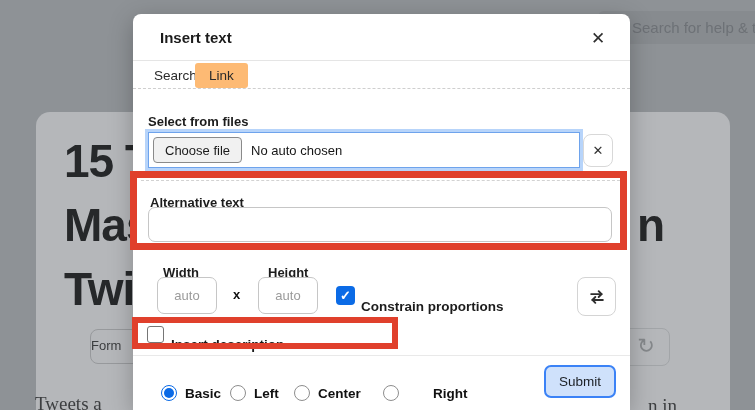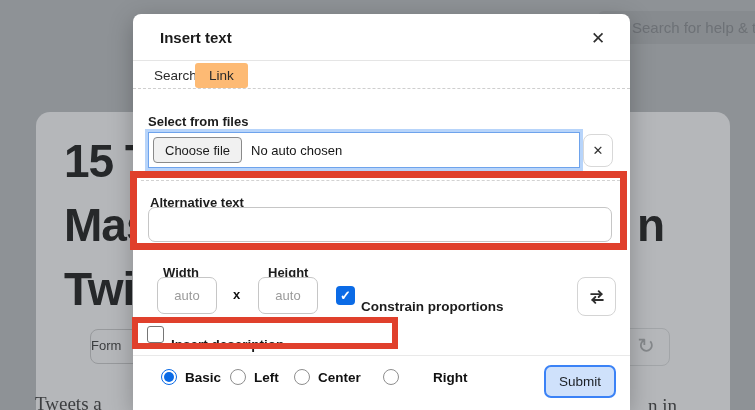--- a/index.html
+++ b/index.html
@@ -87,21 +87,21 @@
                       line-height:19px; }
   .checkbox.unchecked { left:14px; top:312px; width:17px; height:17px; background:#fff;
                         border:1.5px solid #767676; border-radius:3px; }
 
   .swap-btn { position:absolute; left:444px; top:263px; width:39px; height:39px;
               background:#fff; border:1px solid #d4d4d4; border-radius:8px; cursor:pointer;
               display:flex; align-items:center; justify-content:center; }
 
   .footer-divider { position:absolute; left:0; right:0; top:341px; height:1px; background:#e9e9e9; }
 
-  .radio-opt { position:absolute; top:355px; display:flex; align-items:center; gap:8px;
+  .radio-opt { position:absolute; top:371px; display:flex; align-items:center; gap:8px;
                cursor:pointer;justify-content:space-between; }
   .radio-circle { width:16px; height:16px; border-radius:50%; border:1px solid #8e8e8e;
                   background:#fff; display:flex; align-items:center; justify-content:center; }
   .radio-opt.selected .radio-circle { border-color:#0a6ae6; }
   .radio-dot { width:10px; height:10px; border-radius:50%; background:#0a6ae6; display:none; }
   .radio-opt.selected .radio-dot { display:block; }
   .radio-label { font-size:13.5px; font-weight:700; color:#111; }
   .r0 { left:28px; } .r1 { left:97px; } .r2 { left:161px; } .r3 { left:250px;gap:34px; }
 
   .submit-btn { position:absolute; left:411px; top:351px; width:72px; height:33px;

